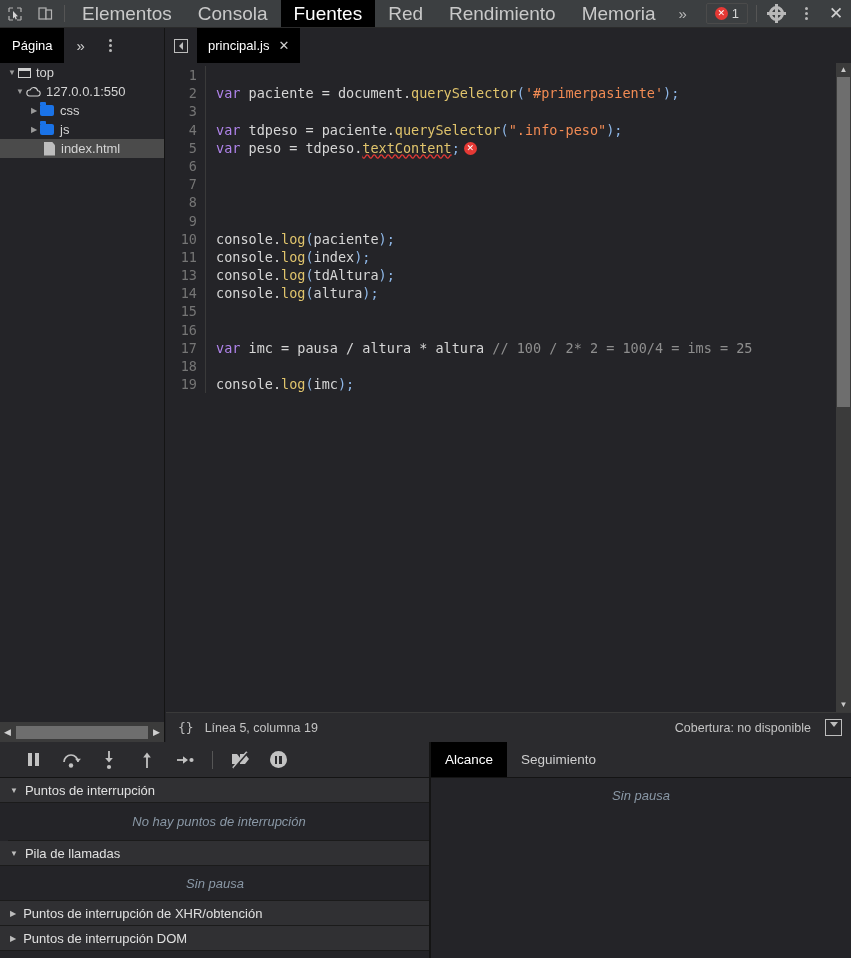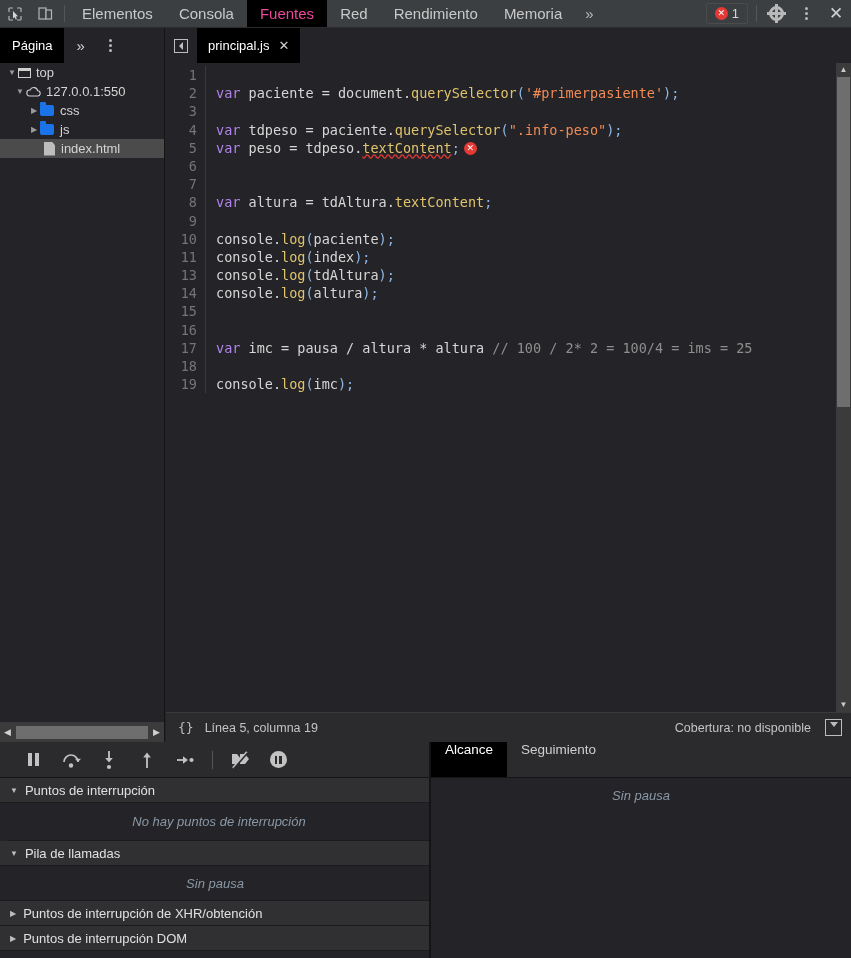--- a/index.html
+++ b/index.html
@@ -18,23 +18,23 @@
     display: flex; align-items: stretch;
     border-bottom: 1px solid #2b2b2b;
   }
   #main-toolbar .icon-btn {
     width: 30px; display: flex; align-items: center; justify-content: center;
     color: #b4b4b4;
   }
   .tb-sep { width: 1px; background: #555; margin: 5px 4px; }
   .tab {
     display: flex; align-items: center; padding: 0 13px;
-    font-size: 15px; color: #c9c9c9; white-space: nowrap;
-  }
-  .tab.selected { background: #000; color: #ec4899; justify-content: flex-end; }
+    font-size: 19px; color: #c9c9c9; white-space: nowrap;
+  }
+  .tab.selected { background: #000; color: #ffffff; justify-content: flex-end; }
   .tab-more { color: #b9b9b9; font-size: 15px; padding: 0 10px; display:flex; align-items:center;}
   #toolbar-right { margin-left: auto; display: flex; align-items: stretch; }
   #error-badge {
     display: flex; align-items: center; gap: 4px;
     padding: 0 8px; margin: 3px 4px; border-radius: 2px;
     border: 1px solid #4b4b4b; color: #d6d6d6; font-size: 13px;
   }
   .err-dot {
     width: 13px; height: 13px; border-radius: 50%; background: #e53935;
     color: #fff; font-size: 9px; line-height: 13px; text-align: center;
@@ -192,21 +192,21 @@
   #bp-vscroll { position: absolute; right: 9px; top: 778px; width: 14px; height: 180px; background:#3b3b3b; }
   #bp-vthumb { position:absolute; top:14px; left:1px; width:12px; height:130px; background:#6e6e6e;}
   #bp-vscroll .sb-up,#bp-vscroll .sb-dn{height:14px;color:#c9c9c9;font-size:8px;text-align:center;line-height:14px;}
 
   
   #scope-tabs {
     position: absolute; left: 431px; top: 742px; width: 420px; height: 36px;
     background: #2b2b2e; display: flex; align-items: stretch;
     border-bottom: 1px solid #141414;
   }
-  #scope-tabs .stab { display:flex; align-items:flex-start; padding: 0 14px; font-size:13.5px; color:#cfcfcf; }
+  #scope-tabs .stab { display:flex; align-items:center; padding: 0 14px; font-size:13.5px; color:#cfcfcf; }
   #scope-tabs .stab.selected { background:#000; color:#fff; }
   #scope-body {
     position: absolute; left: 431px; top: 778px; width: 420px; height: 180px;
     background: #242428; display:flex; justify-content:center; padding-top: 10px;
     font-size: 13px; color: #8a98a6; font-style: italic;
   }
   #split-handle { position:absolute; left:429px; top:742px; width:2px; height:216px; background:#141414;}
 </style>
 </head>
 <body>
@@ -336,21 +336,21 @@
 
 <div id="editor">
   <div id="code-area">
       <div class="cline"><span class="lnum">1</span><span class="ctext"></span></div>
       <div class="cline"><span class="lnum">2</span><span class="ctext"><span class="kw">var </span><span class="ctext">paciente = document.</span><span class="prop">querySelector</span><span class="punct">(</span><span class="str">'#primerpasiente'</span><span class="punct">)</span><span class="punct">;</span></span></div>
       <div class="cline"><span class="lnum">3</span><span class="ctext"></span></div>
       <div class="cline"><span class="lnum">4</span><span class="ctext"><span class="kw">var </span><span class="ctext">tdpeso = paciente.</span><span class="prop">querySelector</span><span class="punct">(</span><span class="str">".info-peso"</span><span class="punct">)</span><span class="punct">;</span></span></div>
       <div class="cline"><span class="lnum">5</span><span class="ctext"><span class="kw">var </span><span class="ctext">peso = tdpeso.</span><span class="prop err-underline">textContent</span><span class="punct">;</span><span class="err-bubble">✕</span></span></div>
       <div class="cline"><span class="lnum">6</span><span class="ctext"></span></div>
       <div class="cline"><span class="lnum">7</span></div>
-      <div class="cline"><span class="lnum">8</span><span class="ctext"><span class="kw">var </span><span class="ctext">altura = tdAltura.</span><span class="prop">textContent</span><span class="punct">;</span></span></div>
+      <div class="cline"><span class="lnum">8</span></div>
       <div class="cline"><span class="lnum">9</span><span class="ctext"></span></div>
       <div class="cline"><span class="lnum">10</span><span class="ctext"><span class="ctext">console.</span><span class="prop">log</span><span class="punct">(</span><span class="ctext">paciente</span><span class="punct">)</span><span class="punct">;</span></span></div>
       <div class="cline"><span class="lnum">11</span><span class="ctext"><span class="ctext">console.</span><span class="prop">log</span><span class="punct">(</span><span class="ctext">index</span><span class="punct">)</span><span class="punct">;</span></span></div>
       <div class="cline"><span class="lnum">13</span><span class="ctext"><span class="ctext">console.</span><span class="prop">log</span><span class="punct">(</span><span class="ctext">tdAltura</span><span class="punct">)</span><span class="punct">;</span></span></div>
       <div class="cline"><span class="lnum">14</span><span class="ctext"><span class="ctext">console.</span><span class="prop">log</span><span class="punct">(</span><span class="ctext">altura</span><span class="punct">)</span><span class="punct">;</span></span></div>
       <div class="cline"><span class="lnum">15</span><span class="ctext"></span></div>
       <div class="cline"><span class="lnum">16</span><span class="ctext"></span></div>
       <div class="cline"><span class="lnum">17</span><span class="ctext"><span class="kw">var </span><span class="ctext">imc = pausa / altura * altura </span><span class="cmt">// 100 / 2* 2 = 100/4 = ims = 25</span></span></div>
       <div class="cline"><span class="lnum">18</span><span class="ctext"></span></div>
       <div class="cline"><span class="lnum">19</span><span class="ctext"><span class="ctext">console.</span><span class="prop">log</span><span class="punct">(</span><span class="ctext">imc</span><span class="punct">)</span><span class="punct">;</span></span></div>

